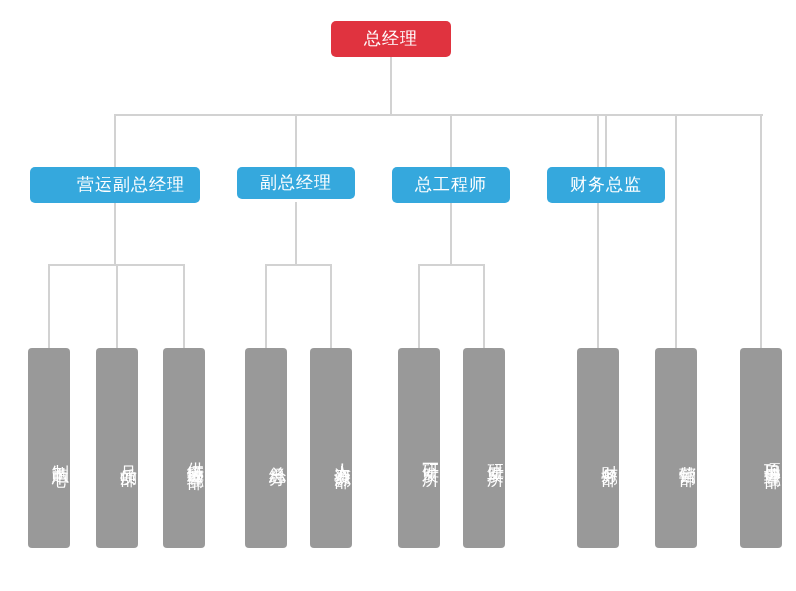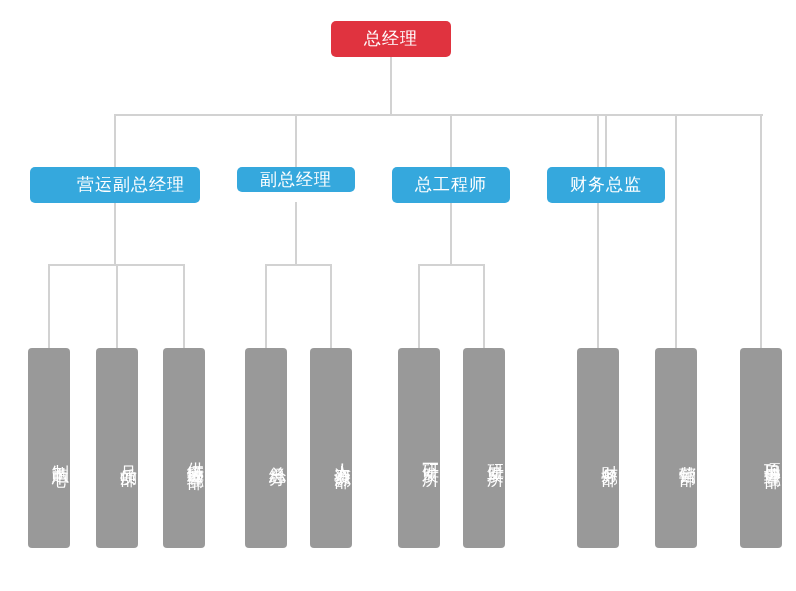--- a/index.html
+++ b/index.html
@@ -103,21 +103,21 @@
   <div class="line v" style="left:597px; top:114px; height:236px;"></div>
 
   <div class="node root" style="left:331px; top:21px; width:120px; height:36px;">
     <span>总经理</span>
   </div>
 
   <div class="node level2" style="left:30px; top:167px; width:170px; height:36px;padding-left:32px;">
     <span>营运副总经理</span>
   </div>
 
-  <div class="node level2" style="left:237px; top:167px; width:118px; height:25px;">
+  <div class="node level2" style="left:237px; top:167px; width:118px; height:32px;">
     <span>副总经理</span>
   </div>
 
   <div class="node level2" style="left:392px; top:167px; width:118px; height:36px;">
     <span>总工程师</span>
   </div>
 
   <div class="node level2" style="left:547px; top:167px; width:118px; height:36px;">
     <span>财务总监</span>
   </div>

